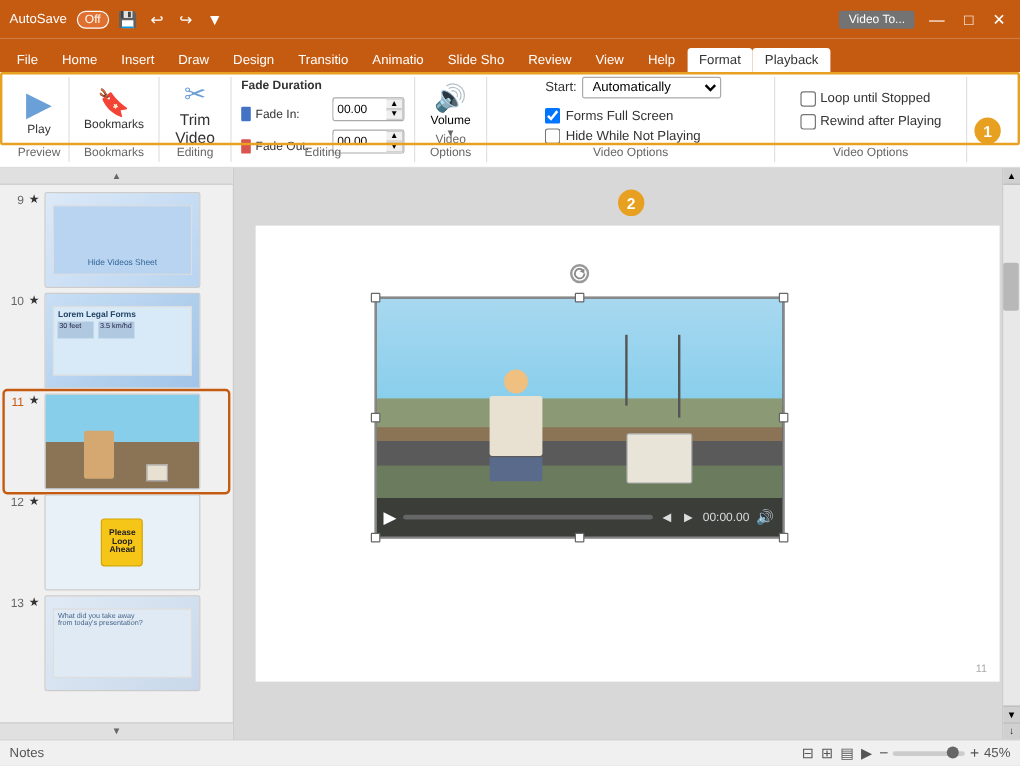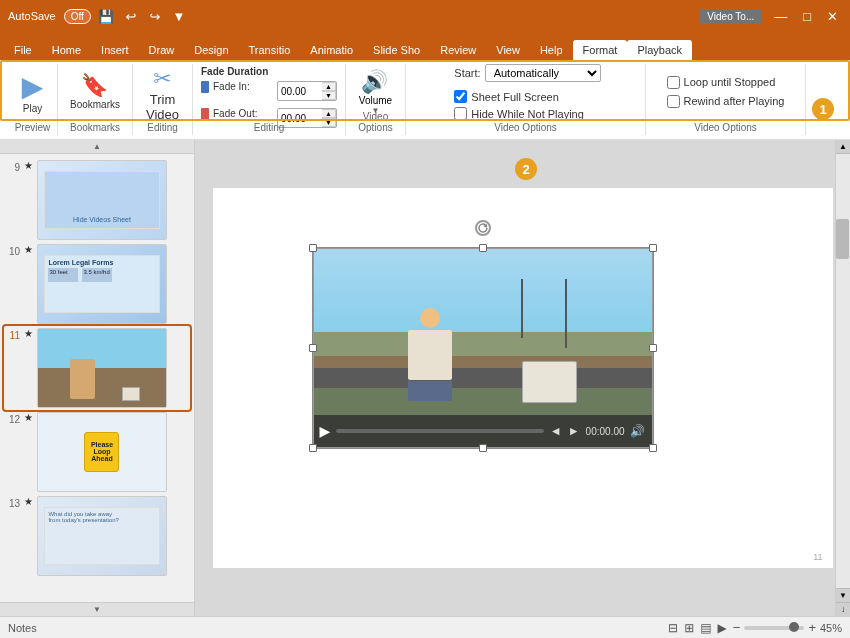--- a/index.html
+++ b/index.html
@@ -91,21 +91,21 @@
     
     .bookmarks-group { min-width: 70px; }
     .bookmark-icon { font-size: 22px; color: #6a9fd8; }
 
     
     .trim-group { min-width: 60px; }
     .trim-icon { font-size: 22px; color: #6a9fd8; }
 
     
     .fade-group { min-width: 140px; }
-    .fade-row { display: flex; align-items: flex-start; gap: 4px; margin-bottom: 3px; }
+    .fade-row { display: flex; align-items: flex-end; gap: 4px; margin-bottom: 3px; }
     .fade-label { font-size: 10px; color: #333; width: 60px; }
     .fade-input-wrap { display: flex; align-items: center; border: 1px solid #aaa; border-radius: 2px; }
     .fade-input { width: 44px; border: none; outline: none; font-size: 10px; padding: 1px 3px; }
     .fade-spinner { display: flex; flex-direction: column; }
     .spinner-btn { width: 14px; height: 9px; background: #f0f0f0; border: 1px solid #ccc; border-left: none; cursor: pointer; display: flex; align-items: center; justify-content: center; font-size: 7px; }
     .fade-in-color { background: #4472c4; width: 8px; height: 12px; border-radius: 1px; }
     .fade-out-color { background: #d9534f; width: 8px; height: 12px; border-radius: 1px; }
 
     
     .volume-group { min-width: 60px; }
@@ -446,21 +446,21 @@
         <div class="start-row">
           <span class="start-label">Start:</span>
           <select class="start-select">
             <option>Automatically</option>
             <option>On Click</option>
             <option>When Clicked On</option>
           </select>
         </div>
         <label class="checkbox-row">
           <input type="checkbox" checked="" style="">
-          <span class="checkbox-label">Sheet Full Screen</span>
+          <span class="checkbox-label">Forms Full Screen</span>
         </label>
         <label class="checkbox-row">
           <input type="checkbox" style="">
           <span class="checkbox-label">Hide While Not Playing</span>
         </label>
       </div>
     </div>
     <span class="ribbon-group-label">Video Options</span>
   </div>
 

